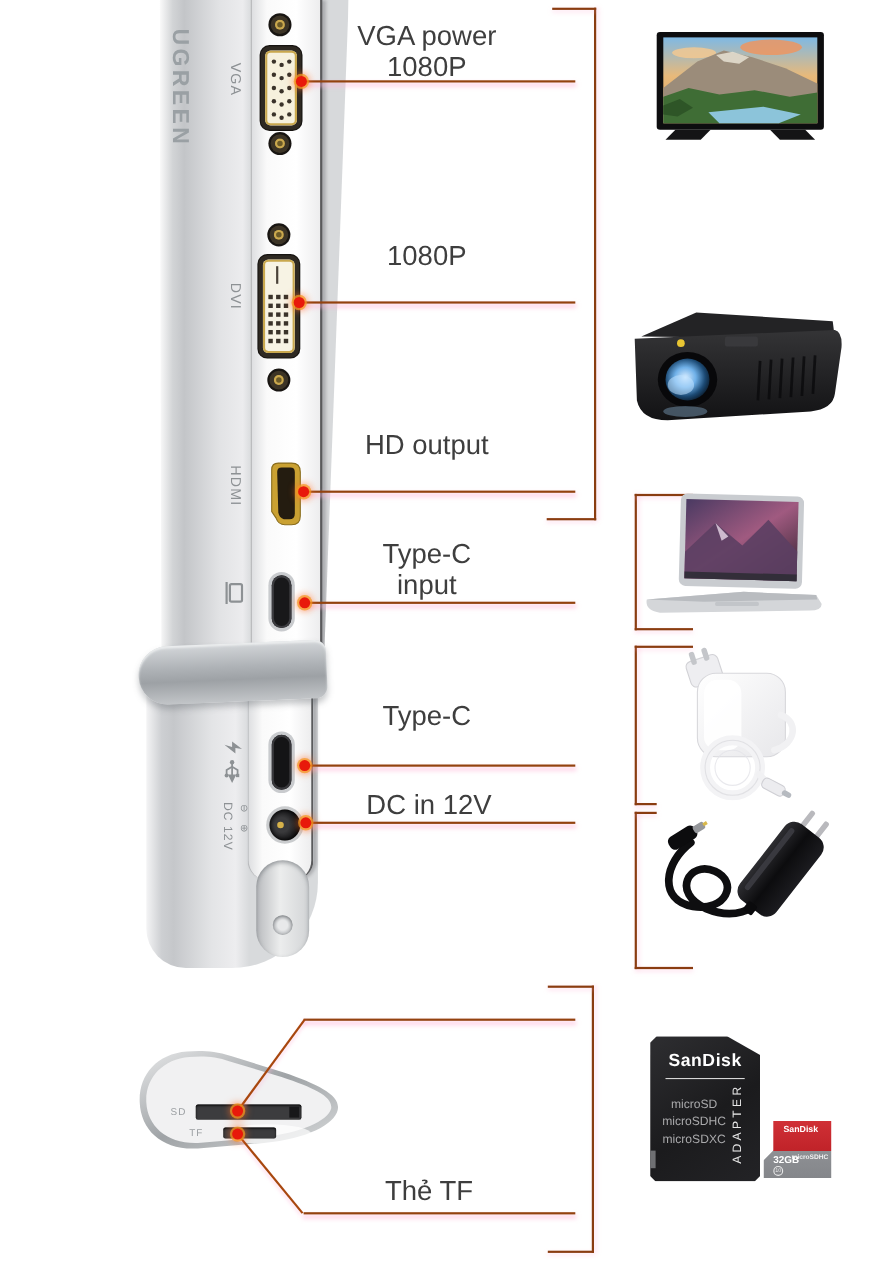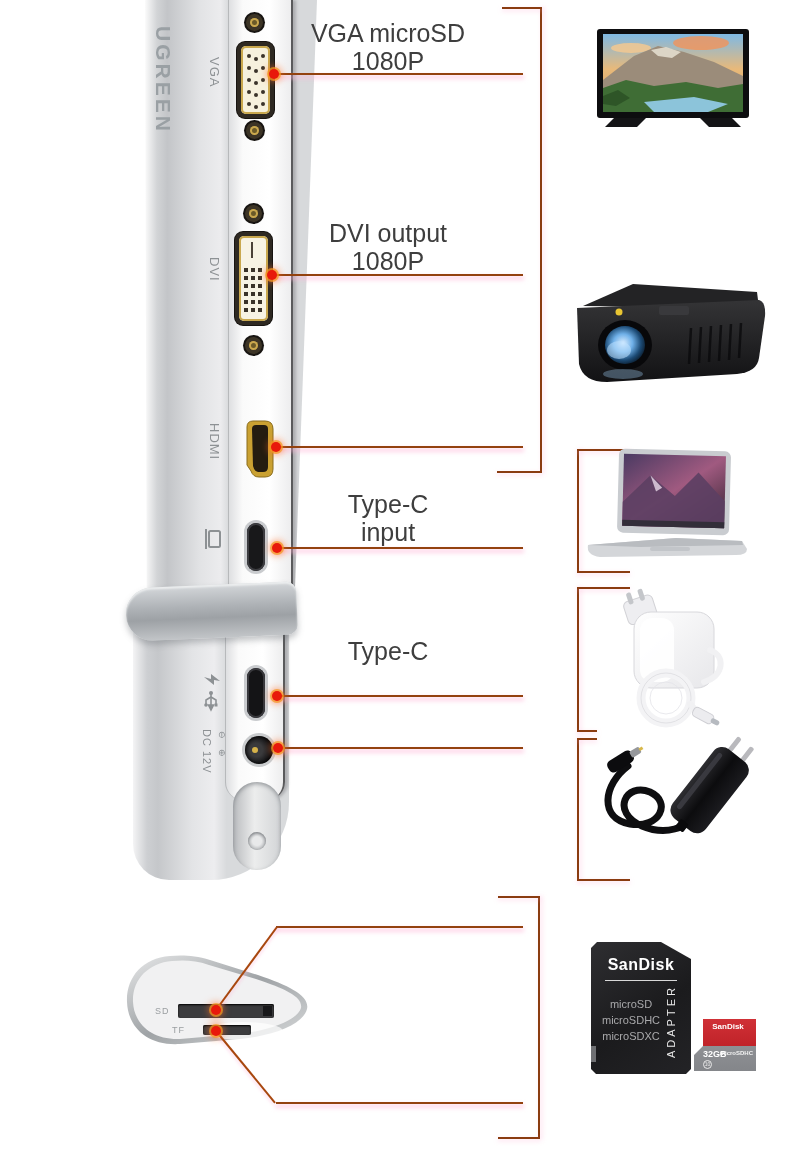--- a/index.html
+++ b/index.html
@@ -196,35 +196,41 @@
        background:#3c3c3e;border-radius:2px;box-shadow:inset 0 1px 2px #000;">
     <div style="position:absolute;right:2px;top:2px;width:9px;height:10px;background:#18181a;"></div>
   </div>
   <div class="slotlbl" style="left:155px;top:1006px;">SD</div>
 
   <div style="position:absolute;left:203px;top:1025px;width:48px;height:10px;
        background:#3c3c3e;border-radius:2px;box-shadow:inset 0 1px 2px #000;"></div>
   <div class="slotlbl" style="left:172px;top:1025px;">TF</div>
 
   <div class="callout" style="left:300px;top:19px;width:176px;">
-    <div>VGA microSD</div>
+    <div>VGA power</div>
     <div>1080P</div>
   </div>
   <div class="callout" style="left:300px;top:219px;width:176px;">
-    <div>DVI output</div>
     <div>1080P</div>
   </div>
   <div class="callout" style="left:300px;top:391px;width:176px;">
+    <div>HD output</div>
   </div>
   <div class="callout" style="left:300px;top:490px;width:176px;">
     <div>Type-C</div>
     <div>input</div>
   </div>
   <div class="callout" style="left:300px;top:637px;width:176px;">
     <div>Type-C</div>
+  </div>
+  <div class="callout" style="left:300px;top:718px;width:180px;">
+    <div>DC in 12V</div>
+  </div>
+  <div class="callout" style="left:300px;top:1069px;width:180px;">
+    <div>Thẻ TF</div>
   </div>
 
   <div class="hline" style="left:274px;top:73px;width:249px;"></div>
   <div class="hline" style="left:272px;top:274px;width:251px;"></div>
   <div class="hline" style="left:276px;top:446px;width:247px;"></div>
   <div class="hline" style="left:277px;top:547px;width:246px;"></div>
   <div class="hline" style="left:277px;top:695px;width:246px;"></div>
   <div class="hline" style="left:278px;top:747px;width:245px;"></div>
   <div class="hline" style="left:276px;top:926px;width:247px;"></div>
   <div class="hline" style="left:276px;top:1102px;width:247px;"></div>

